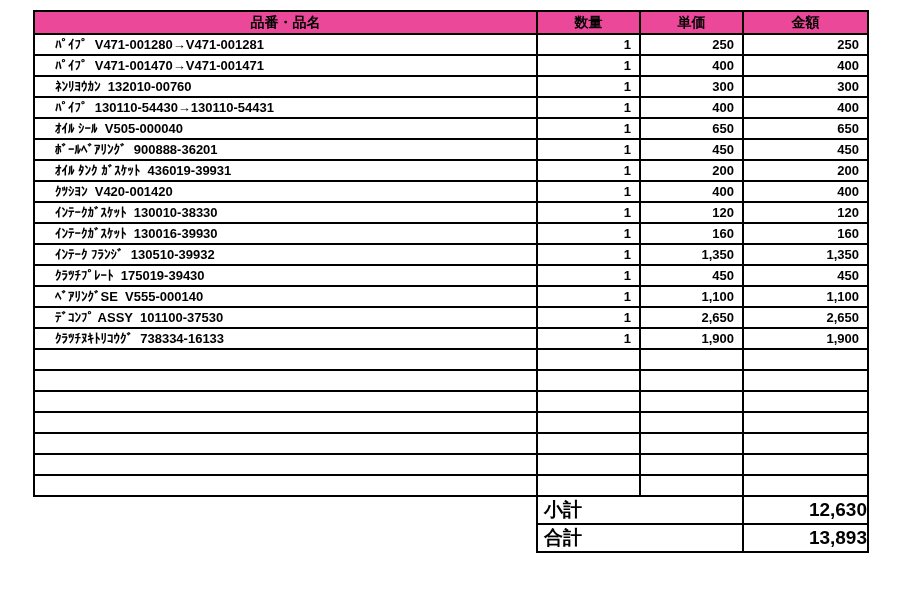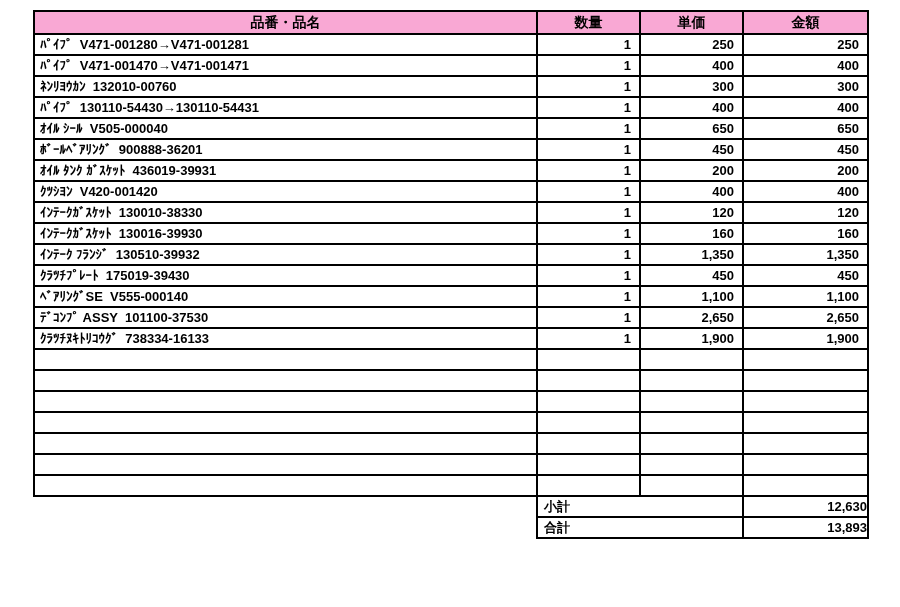--- a/index.html
+++ b/index.html
@@ -30,51 +30,51 @@
     overflow: hidden;
     white-space: pre;
     box-sizing: content-box;
   }
   
   .main-table {
     width: 834px;
   }
   .main-table th {
     height: 19px;
-    background: #f9a8d4;
+    background: #ec4899;
     font-size: 14px;
     text-align: center;
     padding: 1px 0;
     font-weight: 700;
   }
   .main-table td {
     height: 19px;
     font-size: 13px;
     padding: 0;
     font-weight: 700;
     vertical-align: middle;
   }
   td.part {
     text-align: left;
-    padding-left: 5px;
+    padding-left: 20px;
     padding-right: 3px;
   }
   td.num {
     text-align: right;
     padding-right: 8px;
   }
   
   .summary-table {
     width: 331px;
     margin-left: 503px;
     margin-top: -2px;
   }
   .summary-table td {
     height: 19px;
-    font-size: 13px;
+    font-size: 19px;
     padding: 0;
     font-weight: 700;
     vertical-align: middle;
   }
   td.sum-label {
     text-align: left;
     padding-left: 6px;
   }
 </style>
 </head>

